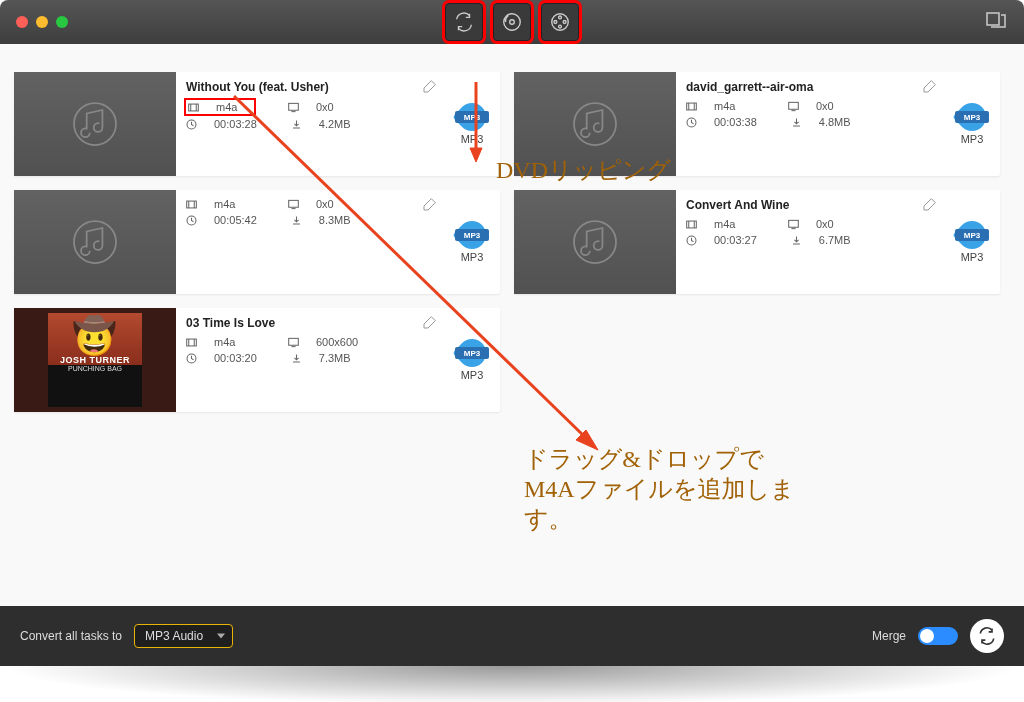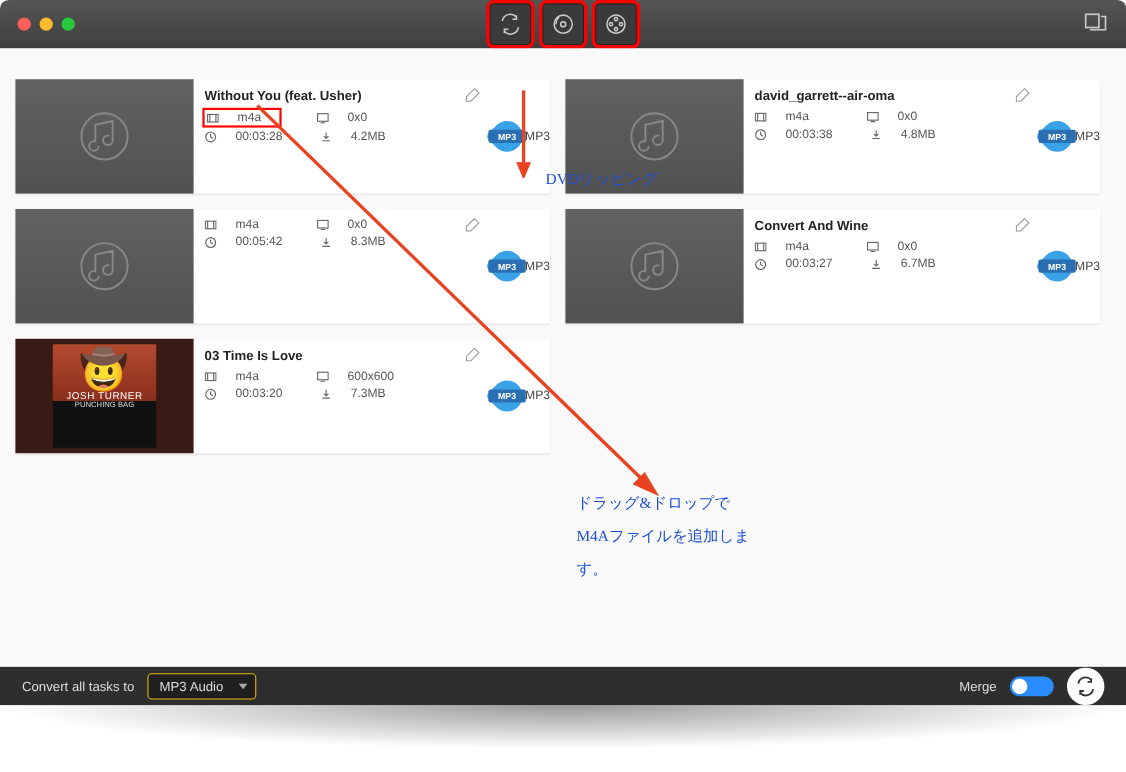--- a/index.html
+++ b/index.html
@@ -16,39 +16,39 @@
   .right-tool{position:absolute;right:16px;top:8px;color:#ccc;cursor:pointer}
   .right-tool svg{width:24px;height:24px;fill:none;stroke:#ccc;stroke-width:1.5}
   .content{background:#f9f9f9;height:562px;padding:28px 14px;overflow:hidden;position:relative}
   .grid{display:flex;flex-wrap:wrap;gap:14px}
   .card{width:486px;height:104px;background:#fff;display:flex;border-radius:2px;box-shadow:0 1px 2px rgba(0,0,0,0.08)}
   .thumb{width:162px;height:104px;background:linear-gradient(#626262,#515151);display:flex;align-items:center;justify-content:center;flex-shrink:0}
   .thumb svg{width:56px;height:56px;fill:none;stroke:#888;stroke-width:2}
   .thumb.album{background:#3a1a14;padding:6px}
   .album-art{width:94px;height:94px;background:linear-gradient(180deg,#b34a2f 0%,#8a2e1c 55%,#111 55%,#111 100%);position:relative;color:#fff;display:flex;flex-direction:column;align-items:center;justify-content:flex-start;padding-top:8px;font-size:10px}
   .album-art .top{font-size:36px;line-height:30px}
-  .album-art .name{font-weight:normal;font-size:9px;letter-spacing:.5px;margin-top:4px;color:#fff}
+  .album-art .name{font-weight:bold;font-size:9px;letter-spacing:.5px;margin-top:4px;color:#fff}
   .album-art .sub{font-size:7px;color:#ddd}
   .info{flex:1;padding:8px 10px;position:relative;font-family:"Courier New",monospace}
   .title{font-size:12px;font-weight:bold;color:#222;white-space:nowrap;overflow:hidden;text-overflow:ellipsis;margin-bottom:6px;padding-right:30px}
   .meta{display:flex;flex-wrap:wrap;gap:4px 34px;font-size:11px;color:#555}
   .meta-item{display:flex;align-items:center;gap:17px;min-width:68px}
   .meta-item svg{width:11px;height:11px;fill:none;stroke:#666;stroke-width:1.5}
   .edit-icon{position:absolute;top:6px;right:6px;width:16px;height:16px;color:#999;cursor:pointer}
   .edit-icon svg{width:16px;height:16px;fill:none;stroke:#999;stroke-width:1.5}
-  .out-fmt{width:56px;display:flex;flex-direction:row;align-items:center;justify-content:center;gap:2px;cursor:pointer}
+  .out-fmt{width:56px;display:flex;flex-direction:column;align-items:center;justify-content:center;gap:2px;cursor:pointer}
   .mp3-badge{width:34px;height:28px;position:relative}
   .mp3-badge .drop{width:28px;height:28px;background:#3aa2e6;border-radius:50% 50% 50% 4px;transform:rotate(45deg);position:absolute;left:3px;top:0}
   .mp3-badge .tag{position:absolute;bottom:8px;left:0;width:34px;height:12px;background:#2b6fb3;border-radius:2px;display:flex;align-items:center;justify-content:center;color:#fff;font-size:8px;font-weight:bold}
   .out-label{font-size:11px;color:#444}
   .boxed-red{outline:2px solid red;outline-offset:0;padding:1px 2px}
-  .annot{position:absolute;color:#1d4ed8;font-family:"SimSun","Songti SC",serif;font-size:14px;pointer-events:none;white-space:pre}
+  .annot{position:absolute;color:#a16207;font-family:"SimSun","Songti SC",serif;font-size:24px;pointer-events:none;white-space:pre}
   .arrow{position:absolute;pointer-events:none}
   .arrow line,.arrow path,.arrow polygon{stroke:#e8421e;fill:#e8421e}
-  .bottombar{height:35px;background:#2e2e2e;display:flex;align-items:center;padding:12px 20px;color:#ddd;font-size:12px;gap:12px}
+  .bottombar{height:60px;background:#2e2e2e;display:flex;align-items:center;padding:12px 20px;color:#ddd;font-size:12px;gap:12px}
   .select{appearance:none;background:#1f1f1f;color:#ddd;border:1px solid #eab308;border-radius:4px;padding:4px 28px 4px 10px;font-size:12px;position:relative}
   .select-wrap{position:relative}
   .select-wrap::after{content:"";position:absolute;right:8px;top:50%;width:0;height:0;border-left:4px solid transparent;border-right:4px solid transparent;border-top:5px solid #aaa;transform:translateY(-50%)}
   .bottombar .spacer{flex:1}
   .merge-toggle{width:40px;height:18px;background:#2a8cff;border-radius:9px;position:relative;cursor:pointer}
   .merge-toggle::after{content:"";position:absolute;left:2px;top:2px;width:14px;height:14px;background:#fff;border-radius:50%}
   .convert-btn{width:34px;height:34px;border-radius:50%;background:#fff;display:flex;align-items:center;justify-content:center;cursor:pointer}
   .convert-btn svg{width:20px;height:20px;fill:none;stroke:#333;stroke-width:2}
   .shadow{height:40px;background:radial-gradient(ellipse at top,rgba(0,0,0,.4),transparent 70%)}
 </style>

